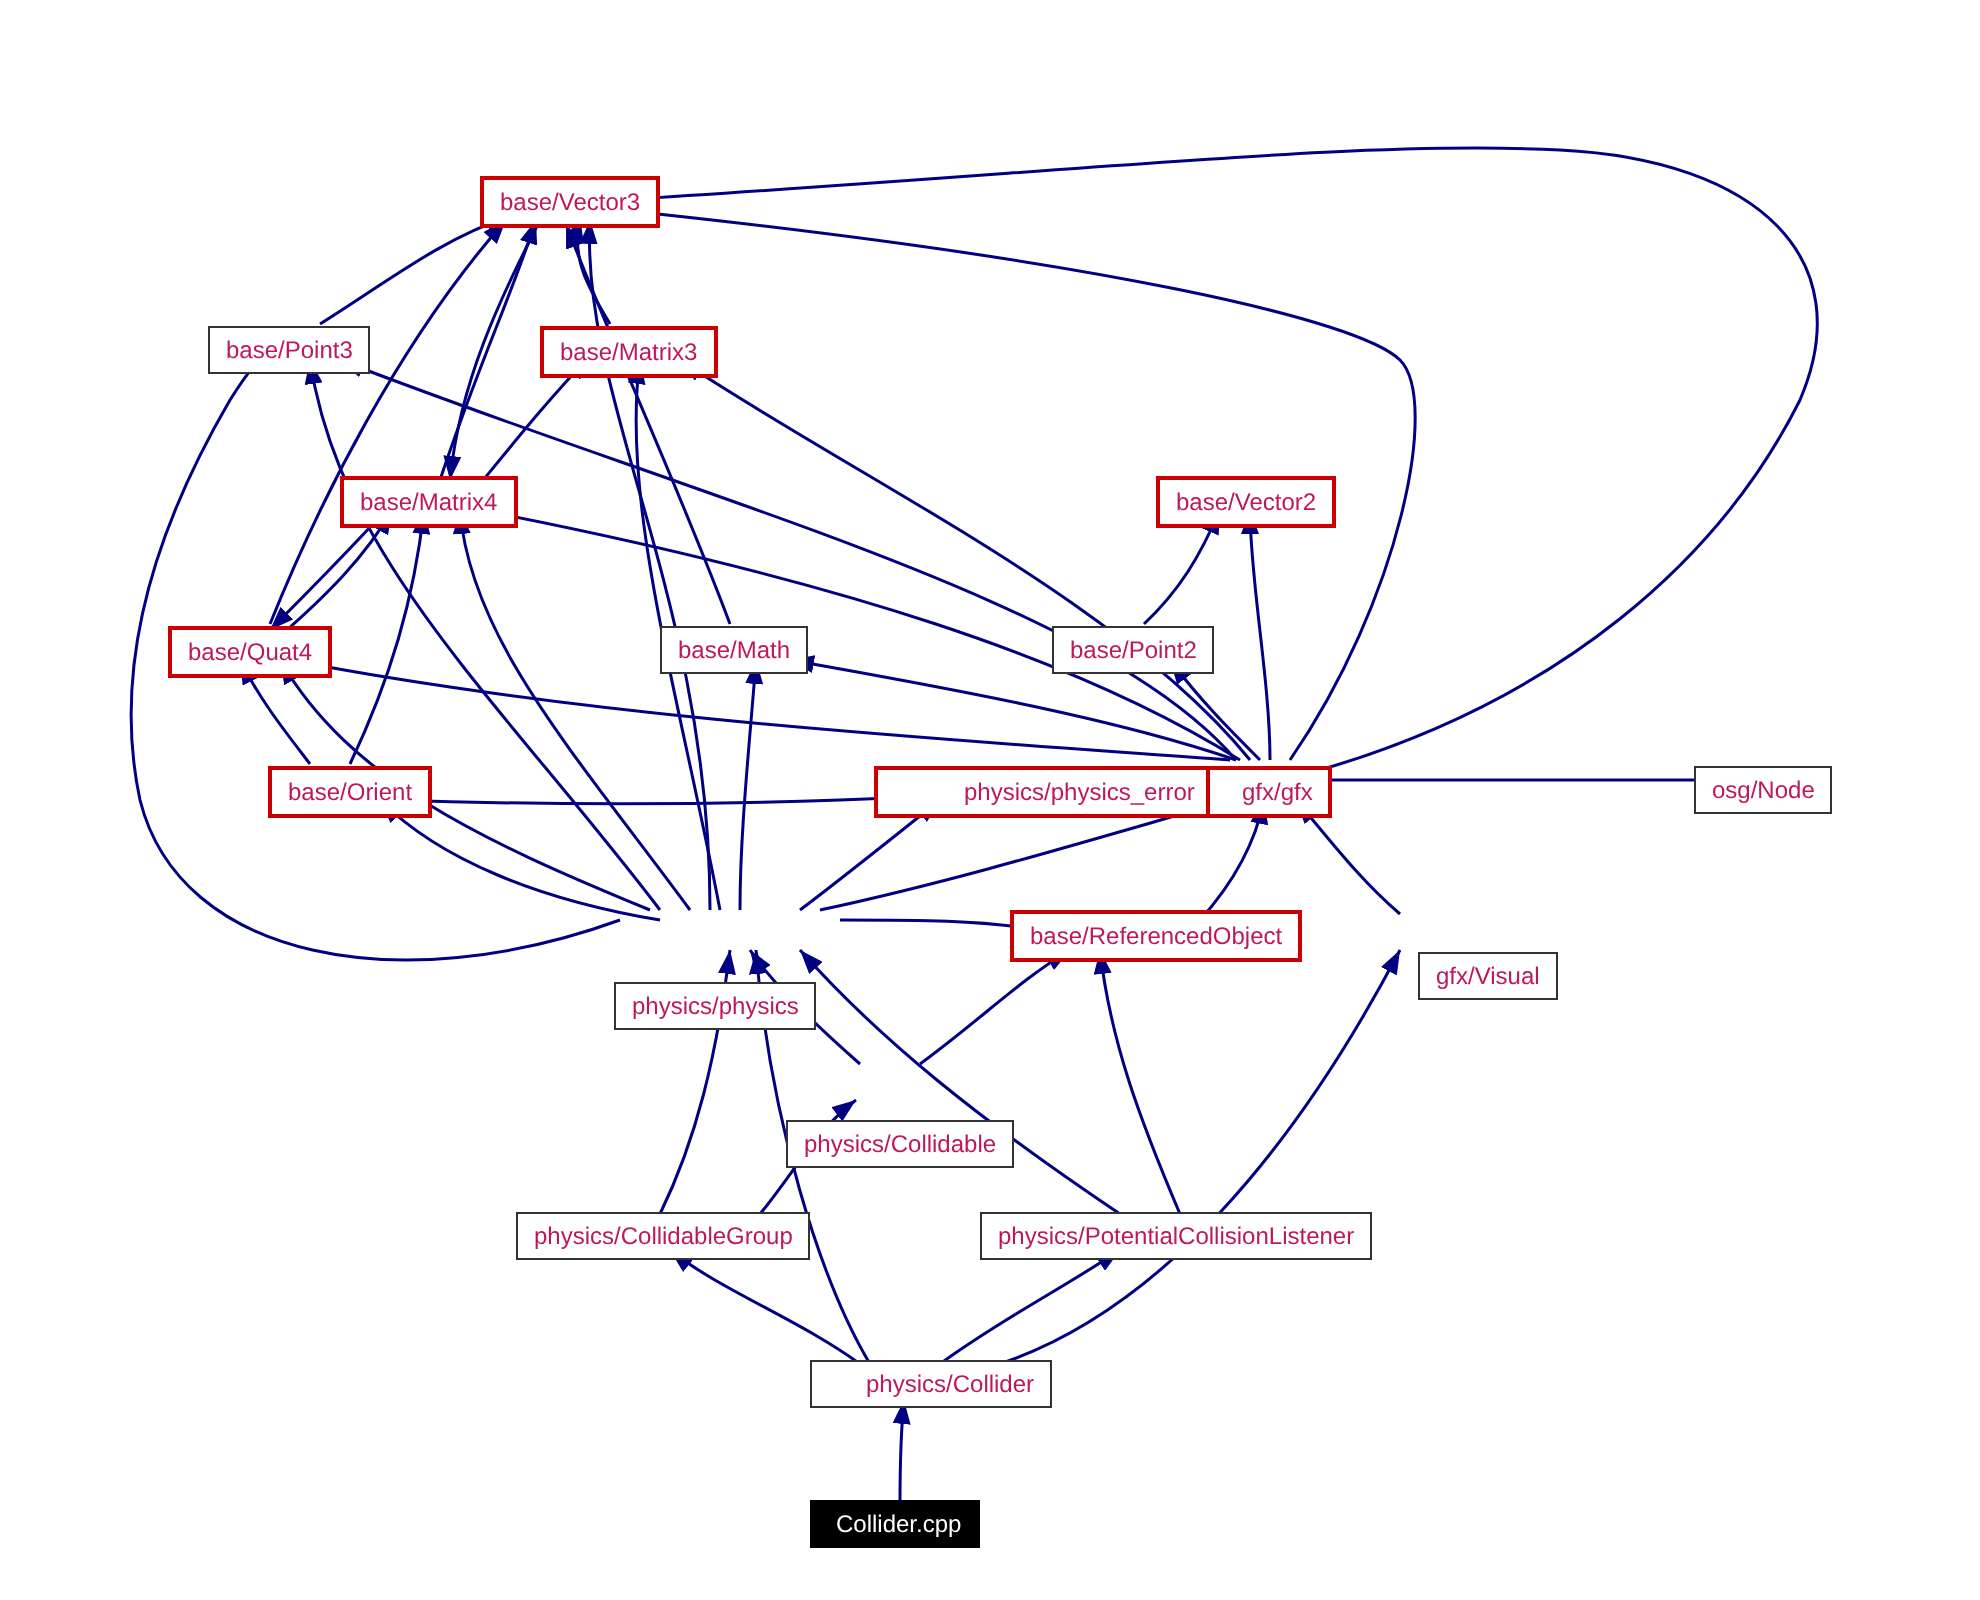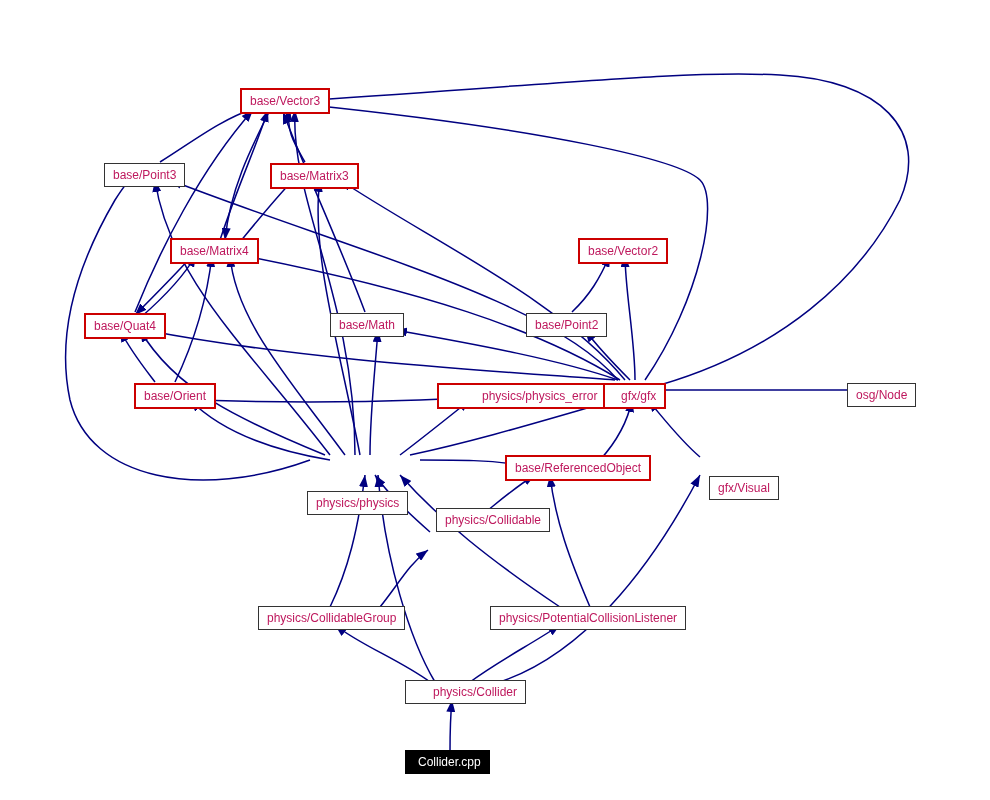--- a/index.html
+++ b/index.html
@@ -166,17 +166,17 @@
 <div class="node red-border" style="left:84px; top:313px;">base/Quat4</div>
 <div class="node" style="left:330px; top:313px;">base/Math</div>
 <div class="node" style="left:510px; top:313px;margin-left:16px;">base/Point2</div>
 <div class="node red-border" style="left:134px; top:383px;">base/Orient</div>
 <div class="node red-border" style="left:437px; top:383px;padding-left:43px;">physics/physics_error</div>
 <div class="node red-border" style="left:603px; top:383px;padding-left:16px;">gfx/gfx</div>
 <div class="node" style="left:307px; top:455px;margin-top:36px;">physics/physics</div>
 <div class="node red-border" style="left:505px; top:455px;">base/ReferencedObject</div>
 <div class="node" style="left:709px; top:455px;margin-top:21px;">gfx/Visual</div>
 <div class="node" style="left:847px; top:383px;">osg/Node</div>
-<div class="node" style="left:393px; top:508px;margin-left:43px;">physics/Collidable</div>
+<div class="node" style="left:393px; top:560px;">physics/Collidable</div>
 <div class="node" style="left:258px; top:606px;">physics/CollidableGroup</div>
 <div class="node" style="left:490px; top:606px;">physics/PotentialCollisionListener</div>
 <div class="node" style="left:405px; top:680px;padding-left:27px;">physics/Collider</div>
 <div class="node dark-bg" style="left:405px; top:750px;">Collider.cpp</div>
 
 </body></html>

